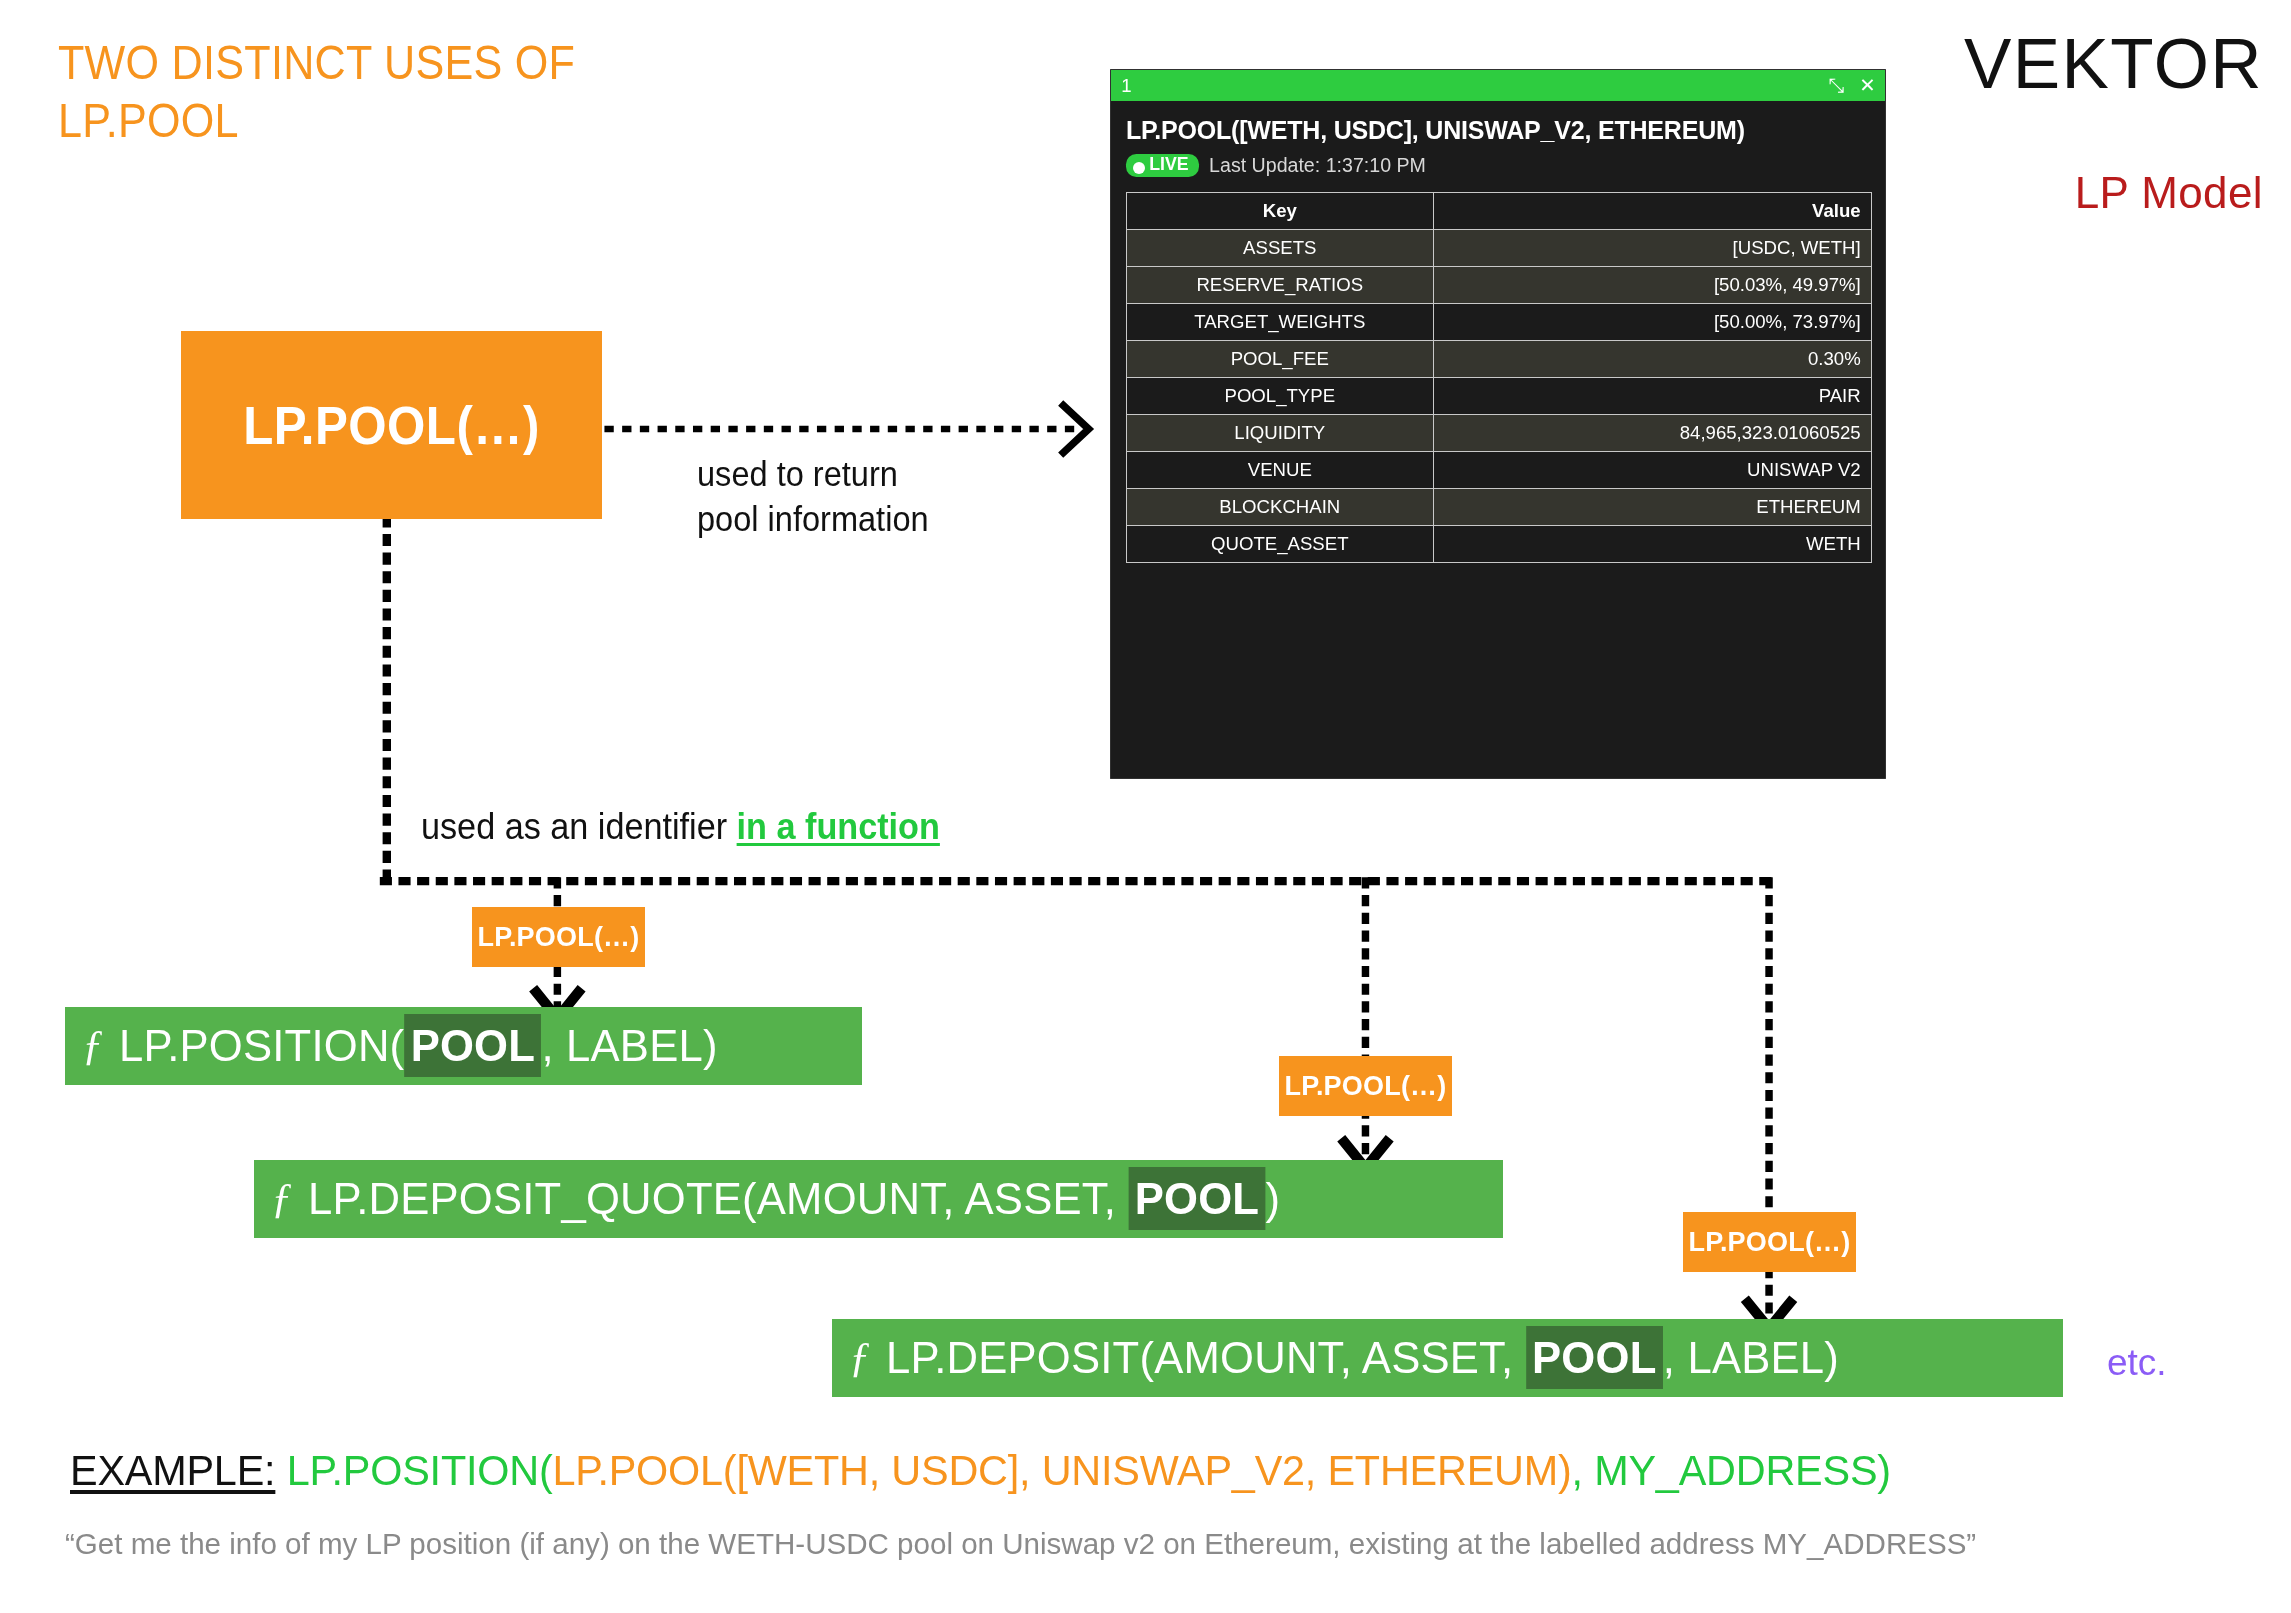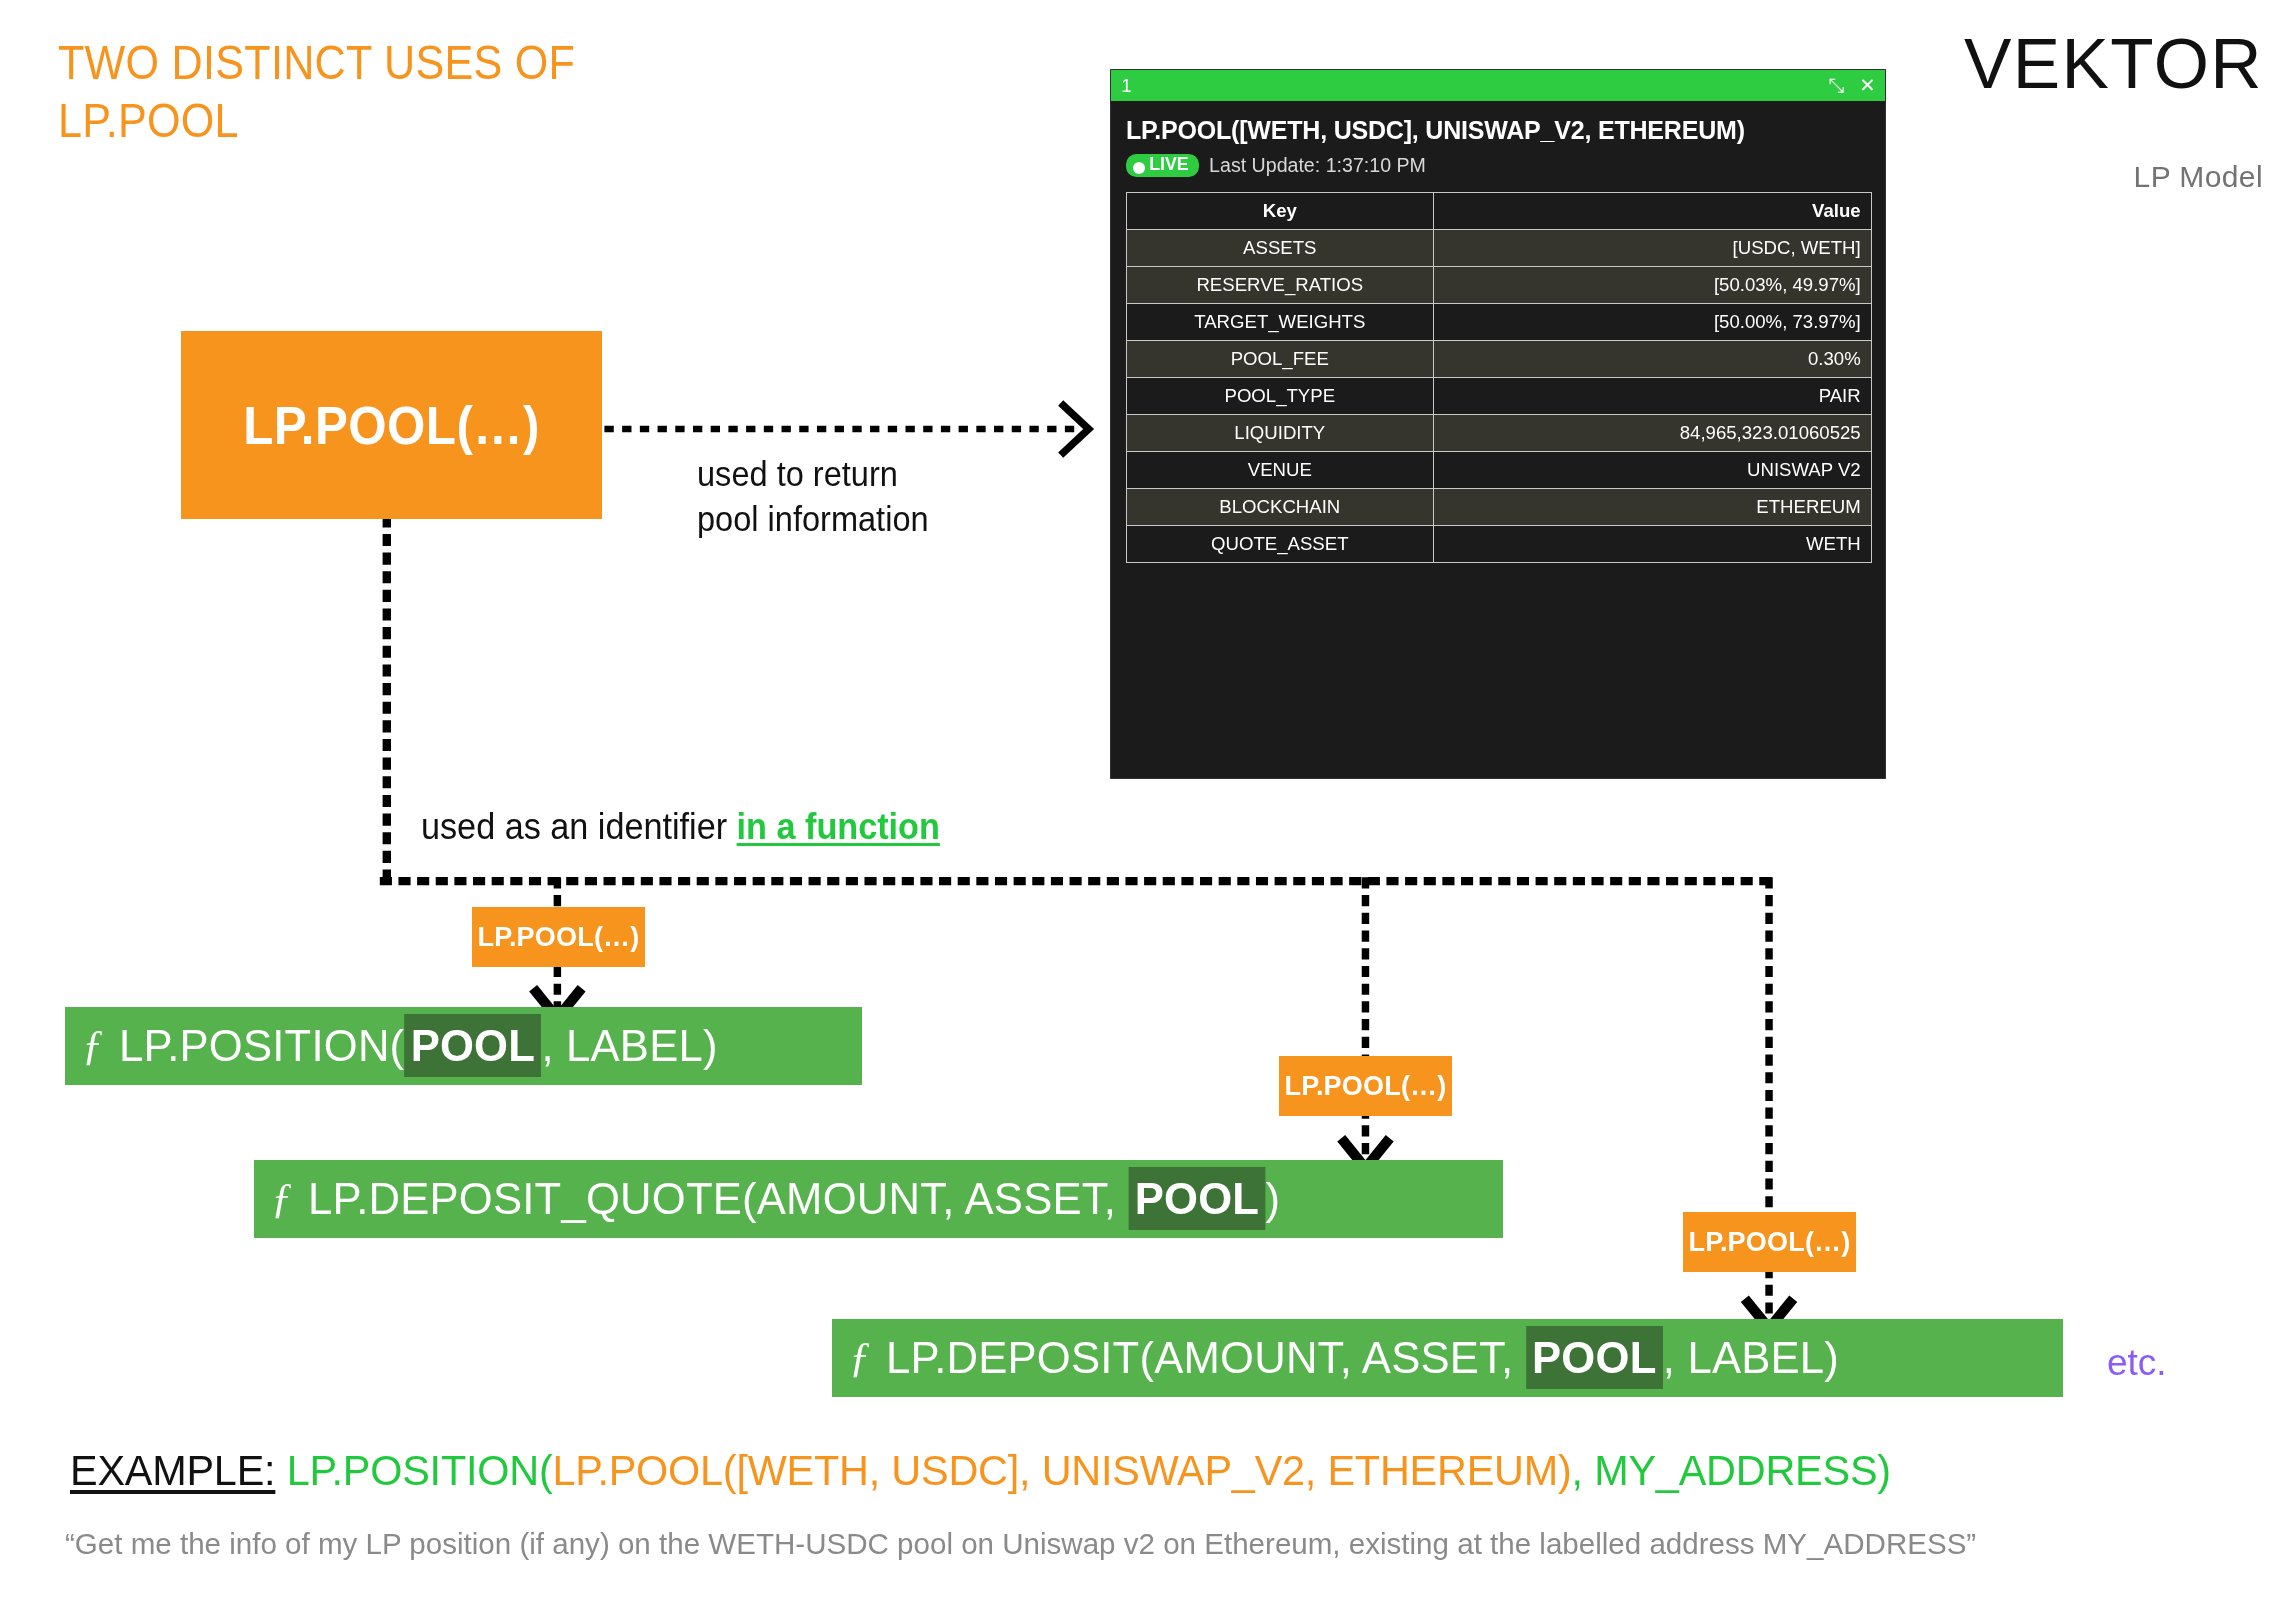--- a/index.html
+++ b/index.html
@@ -32,23 +32,23 @@
   
   #brand-name {
     right: 28px; top: 28px;
     color: #111111;
     font-size: 71px;
     font-weight: 300;
     letter-spacing: 1.4px;
     line-height: 1;
   }
   #brand-sub {
-    right: 28px; top: 160px;
-    color: #737373;
-    font-size: 30px;
+    right: 28px; top: 168px;
+    color: #b91c1c;
+    font-size: 44px;
     font-weight: 400;
     letter-spacing: 0.4px;
     text-align: right;
   }
 
   
   #lp-pool-box {
     left: 181px; top: 331px;
     width: 421px; height: 188px;
     background: #F7941E;

